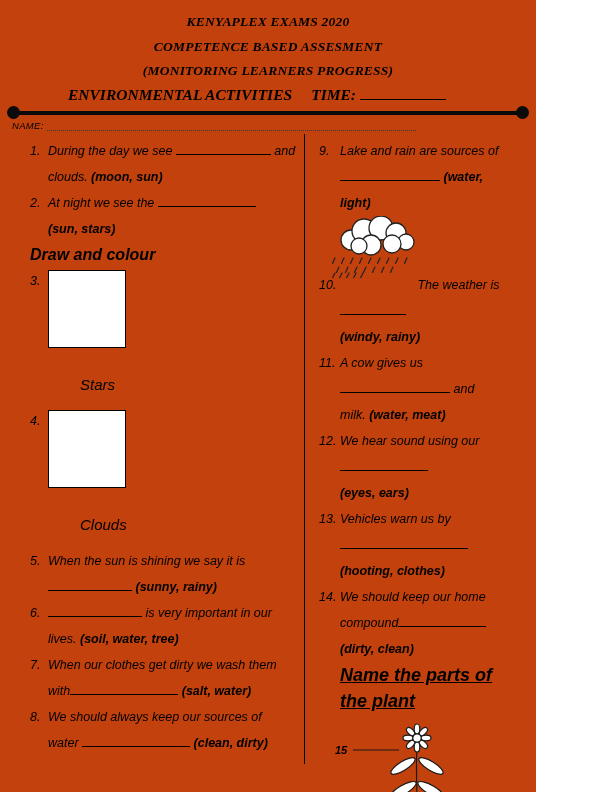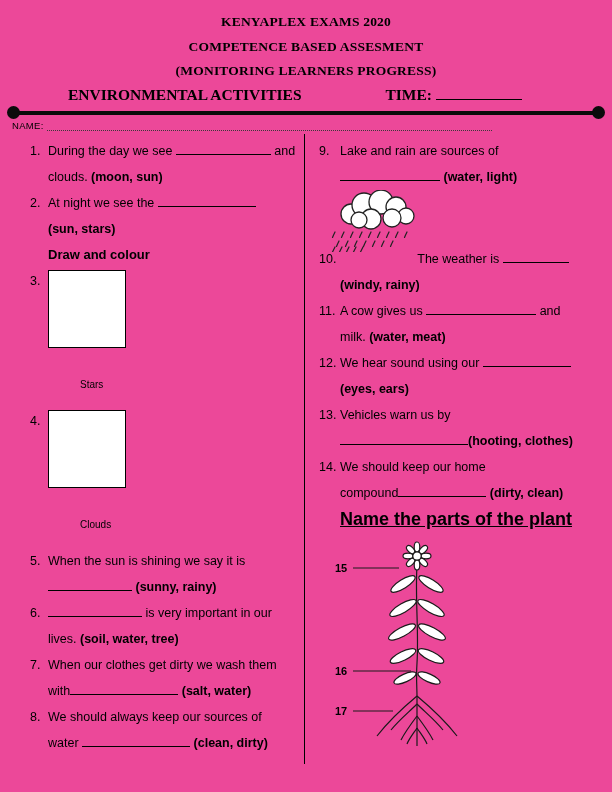--- a/index.html
+++ b/index.html
@@ -3,21 +3,21 @@
 <meta charset="utf-8">
 <style>
   * { box-sizing: border-box; margin: 0; padding: 0; }
   html, body { background: #ffffff; }
   body {
     width: 612px; height: 792px;
     font-family: "Liberation Sans", sans-serif;
     color: #000;
     overflow: hidden;
   }
-  .page { position: relative; width: 612px; height: 792px; background: #ec4899; }
+  .page { position: relative; width: 536px; height: 792px; background: #c2410c; font-style: italic; }
 
   
   .header { text-align: center; padding-top: 10px; font-family: "Liberation Serif", serif; font-weight: 700; }
   .header-line { font-size: 13.5px; line-height: 24.5px; letter-spacing: 0.2px; }
 
   .subject-row { display: flex; align-items: flex-end; padding: 2px 90px 0 68px; font-family: "Liberation Serif", serif; font-weight: 700; font-size: 15.5px; }
   .time-wrap { margin-left: auto; white-space: nowrap; }
   .time-blank { display: inline-block; width: 86px; height: 12px; border-bottom: 1.4px solid #000; margin-left: 4px; }
 
   .rule { position: relative; height: 4.5px; background: #0b0b0b; margin: 7px 14px 0 14px; border-radius: 2px; }
@@ -35,24 +35,24 @@
   .col-right { flex: 1; border-left: 1.2px solid #000; padding-left: 14px; padding-top: 4px; }
 
   .q { display: flex; align-items: flex-start; font-size: 12.5px; line-height: 26px; }
   .qnum { flex: 0 0 18px; }
   .col-right .qnum { flex: 0 0 21px; }
   .qtext { flex: 1; }
   .opts { font-weight: 700; }
   .blank { display: inline-block; height: 13px; border-bottom: 1.4px solid #000; }
   .spacer { display: inline-block; height: 1px; }
 
-  .bold-line { font-weight: 700; font-size: 13px; line-height: 26px; margin-left: 18px; }
+  .bold-line { font-weight: 700; font-size: 16px; line-height: 26px; }
 
   .drawbox { width: 78px; height: 78px; border: 1.4px solid #000; margin-top: 2px; background: #fff; }
-  .boxlabel { font-size: 10px; line-height: 14px; margin: 30px 0 16px 50px; }
+  .boxlabel { font-size: 15px; line-height: 14px; margin: 30px 0 16px 50px; }
 
   .cloud-wrap { margin: 0 0 0 10px; height: 56px; }
   .plant-heading { font-weight: 700; text-decoration: underline; font-size: 18px; line-height: 26px; margin-left: 21px; }
   .plant-wrap { margin: 6px 0 0 14px; }
   .plantnum { font-family: "Liberation Sans", sans-serif; font-size: 11px; font-weight: 700; fill: #000; }
 </style>
 </head>
 <body>
 
 <div class="page">

